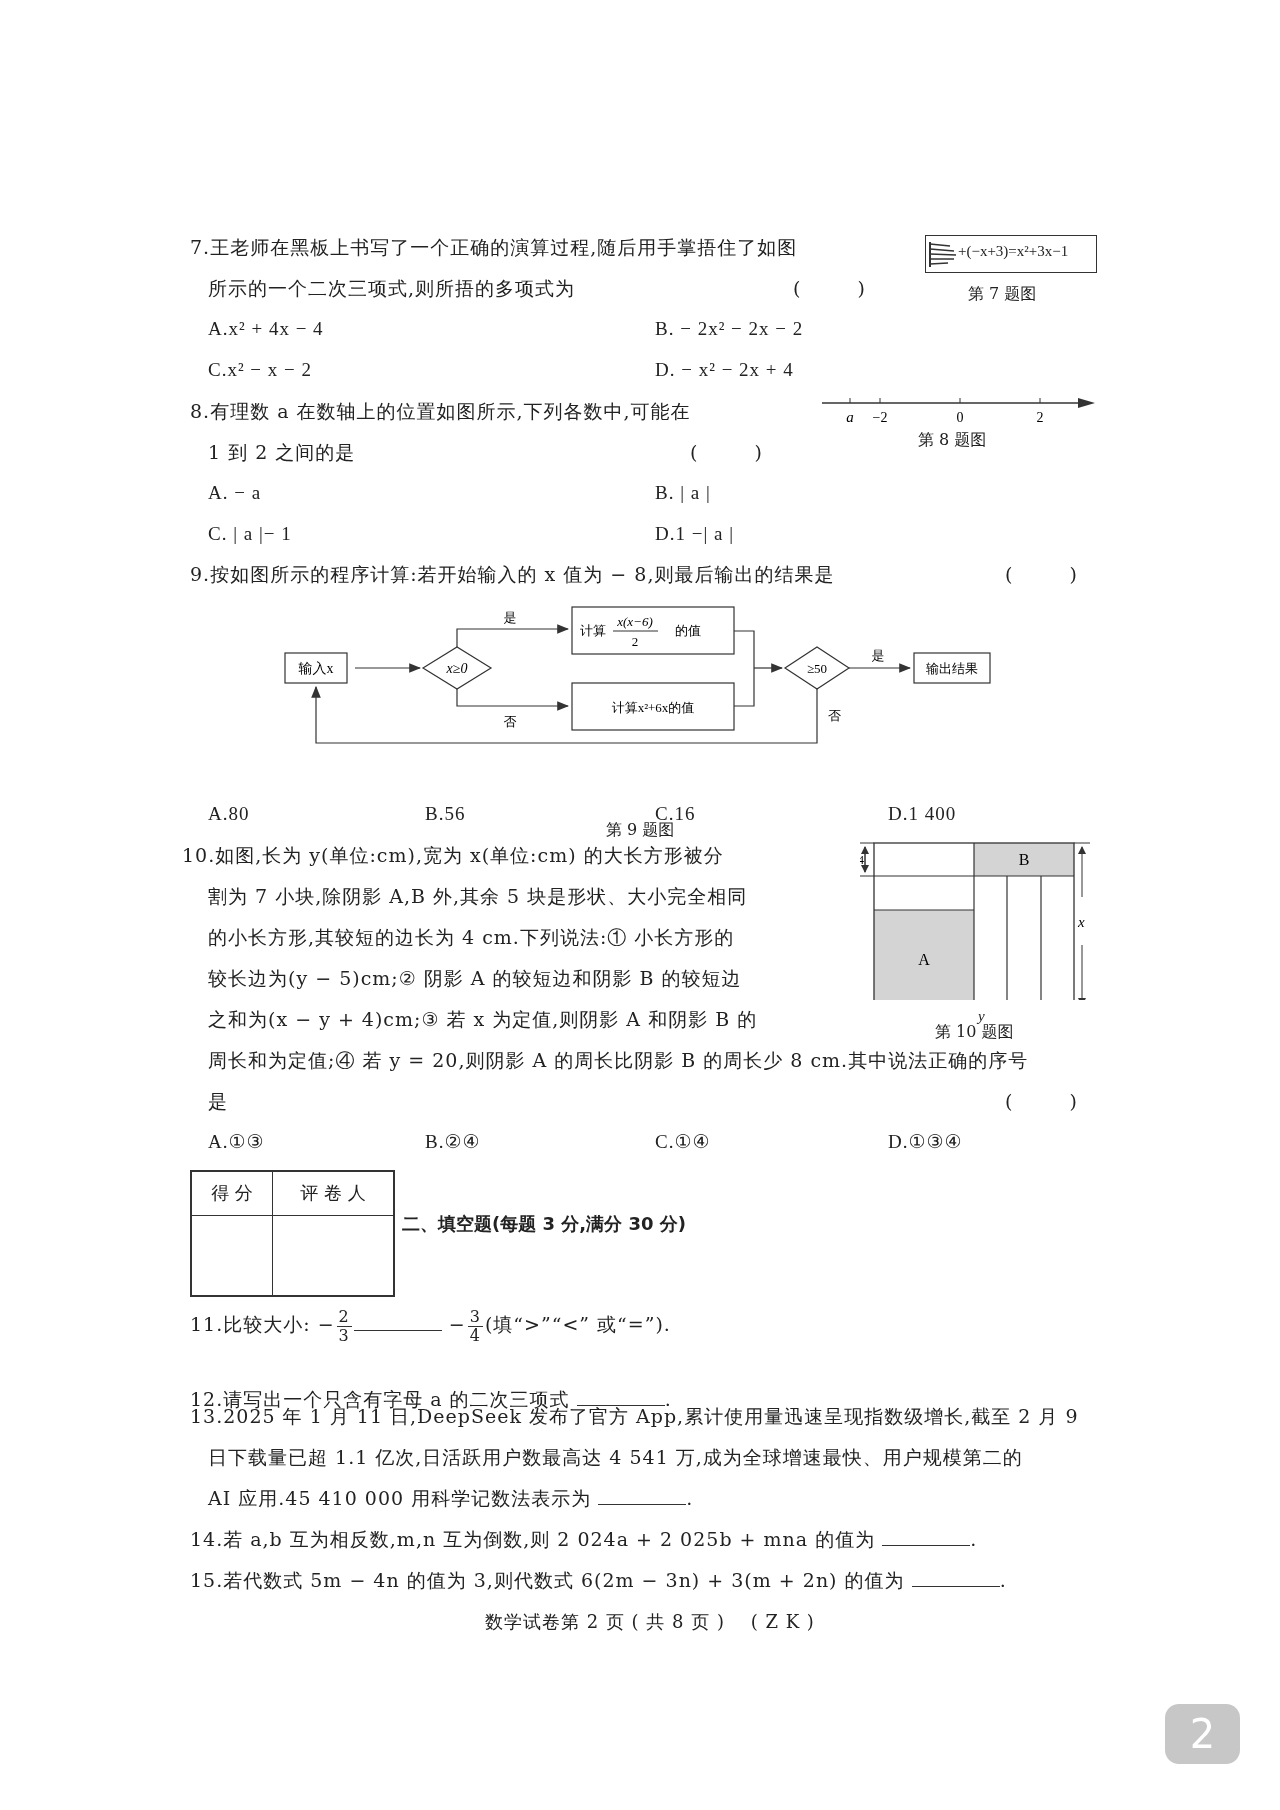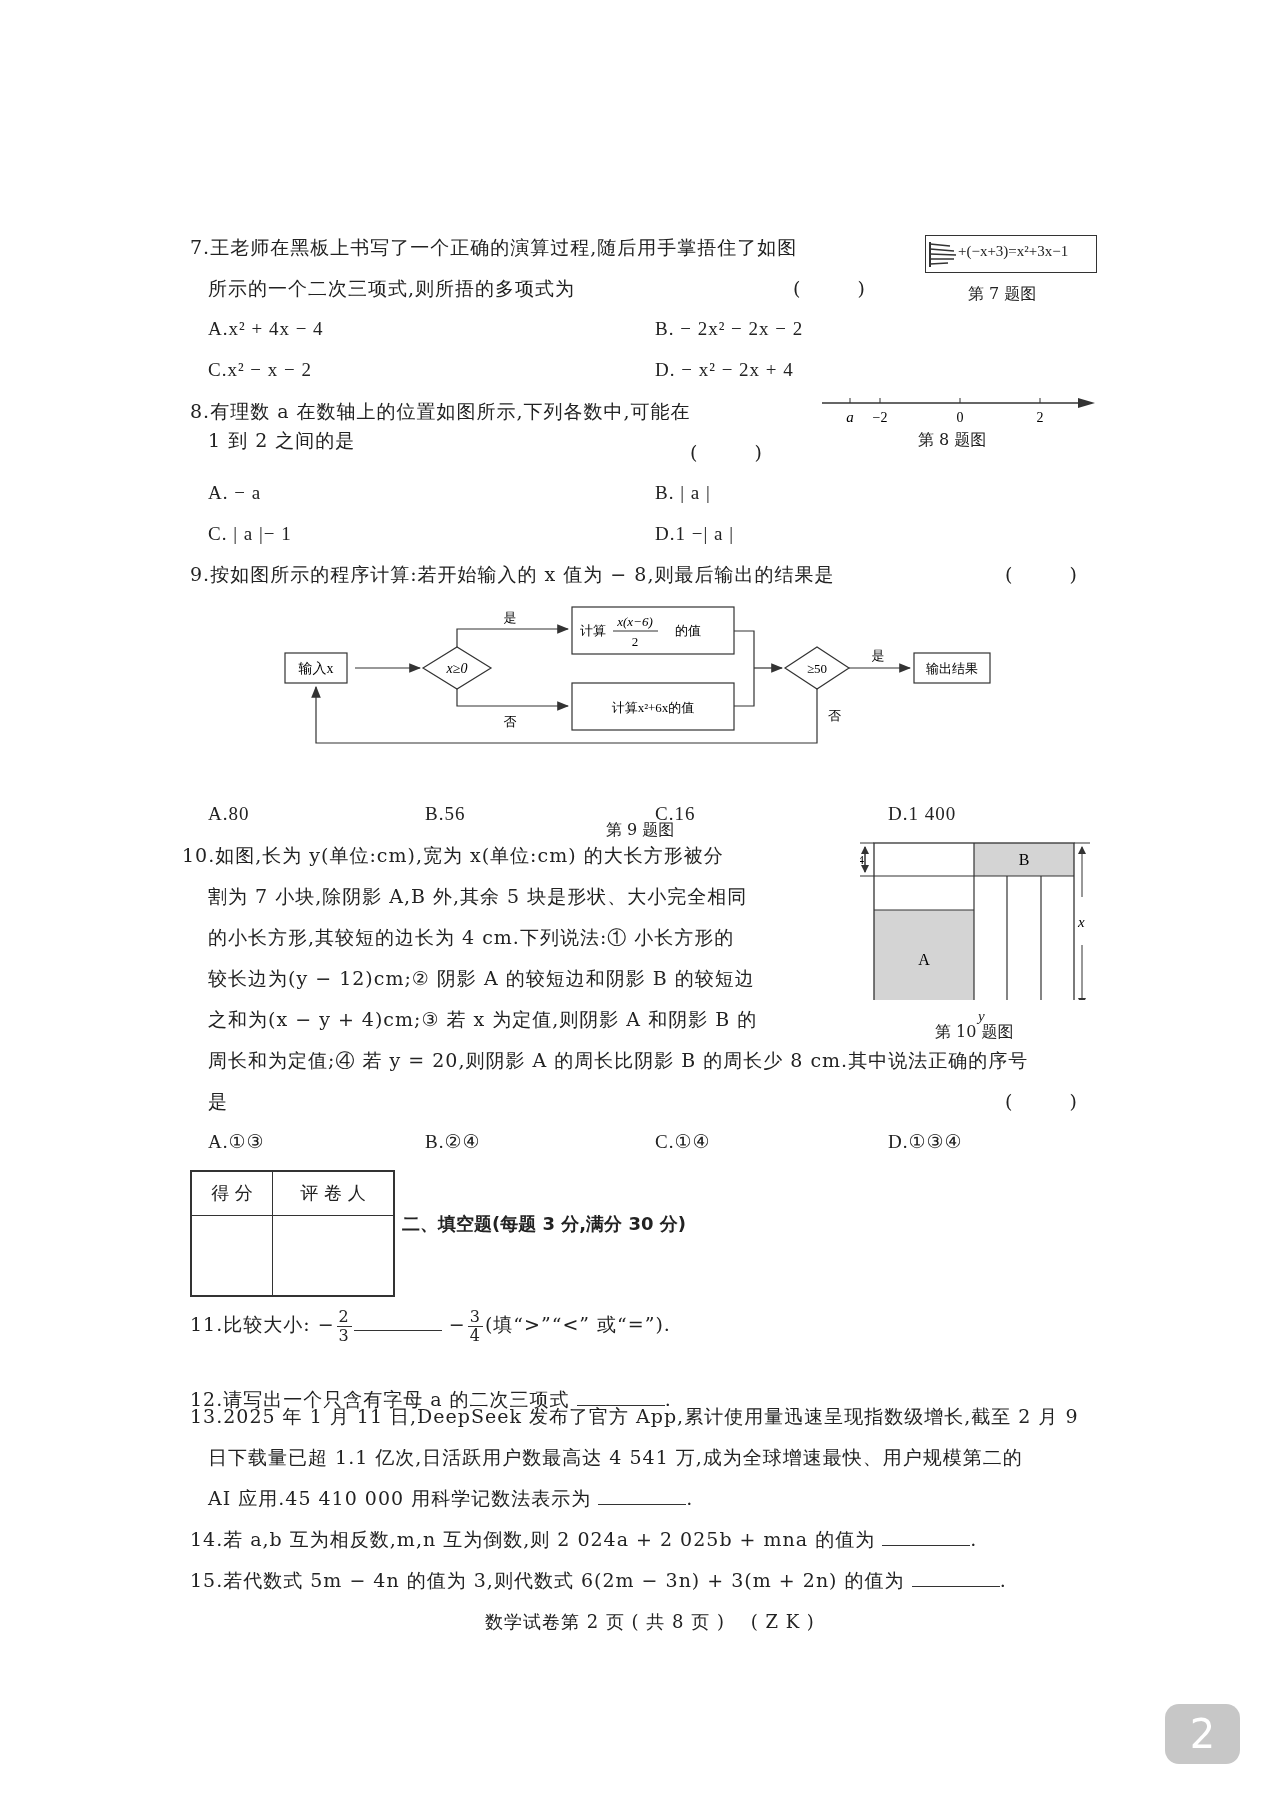--- a/index.html
+++ b/index.html
@@ -35,21 +35,21 @@
 <div class="abs" style="left:925px;top:235px;width:170px;height:36px;border:1.5px solid #333;">
   <svg class="abs" style="left:2px;top:4px;" width="30" height="28">
     <path d="M2 4 L22 6 M2 9 L26 11 M2 14 L28 15 M2 19 L26 19 M2 24 L20 23" stroke="#333" stroke-width="1.5" fill="none"></path>
     <path d="M2 2 L2 27" stroke="#333" stroke-width="2"></path>
   </svg>
   <span class="abs math" style="left:32px;top:7px;font-size:15px;white-space:nowrap;">+(−x+3)=x²+3x−1</span>
 </div>
 <div class="cap" style="left:968px;top:284px;">第 7 题图</div>
 
 <div class="line" style="left:190px;top:399px;">8.有理数 a 在数轴上的位置如图所示,下列各数中,可能在</div>
-<div class="line" style="left:208px;top:428px;">1 到 2 之间的是</div>
+<div class="line" style="left:208px;top:440px;">1 到 2 之间的是</div>
 <div class="paren" style="left:690px;top:440px;">(　　　)</div>
 <div class="line math" style="left:208px;top:481px;">A. − a</div>
 <div class="line math" style="left:655px;top:481px;">B. | a |</div>
 <div class="line math" style="left:208px;top:522px;">C. | a |− 1</div>
 <div class="line math" style="left:655px;top:522px;">D.1 −| a |</div>
 
 <svg class="abs" style="left:820px;top:392px;" width="280" height="36">
   <line x1="2" y1="11" x2="262" y2="11" stroke="#333" stroke-width="1.5"></line>
   <polygon points="275,11 258,6 258,16" fill="#333"></polygon>
   <line x1="30" y1="6" x2="30" y2="11" stroke="#333"></line>
@@ -109,21 +109,21 @@
 </svg>
 <div class="cap" style="left:606px;top:772px;margin-top:48px;">第 9 题图</div>
 <div class="line math" style="left:208px;top:802px;">A.80</div>
 <div class="line math" style="left:425px;top:802px;">B.56</div>
 <div class="line math" style="left:655px;top:802px;">C.16</div>
 <div class="line math" style="left:888px;top:802px;">D.1 400</div>
 
 <div class="line" style="left:182px;top:843px;">10.如图,长为 y(单位:cm),宽为 x(单位:cm) 的大长方形被分</div>
 <div class="line" style="left:208px;top:884px;">割为 7 小块,除阴影 A,B 外,其余 5 块是形状、大小完全相同</div>
 <div class="line" style="left:208px;top:925px;">的小长方形,其较短的边长为 4 cm.下列说法:① 小长方形的</div>
-<div class="line" style="left:208px;top:966px;">较长边为(y − 12)cm;② 阴影 A 的较短边和阴影 B 的较短边</div>
+<div class="line" style="left:208px;top:966px;">较长边为(y − 5)cm;② 阴影 A 的较短边和阴影 B 的较短边</div>
 <div class="line" style="left:208px;top:1007px;">之和为(x − y + 4)cm;③ 若 x 为定值,则阴影 A 和阴影 B 的</div>
 <div class="line" style="left:208px;top:1048px;">周长和为定值;④ 若 y = 20,则阴影 A 的周长比阴影 B 的周长少 8 cm.其中说法正确的序号</div>
 <div class="line" style="left:208px;top:1089px;">是</div>
 <div class="paren" style="left:1005px;top:1089px;">(　　　)</div>
 
 <svg class="abs" style="left:860px;top:835px;" width="240" height="165">
   <defs>
     <marker id="ah2" markerWidth="8" markerHeight="8" refX="7" refY="4" orient="auto">
       <polygon points="0,0 8,4 0,8" fill="#333"></polygon>
     </marker>

